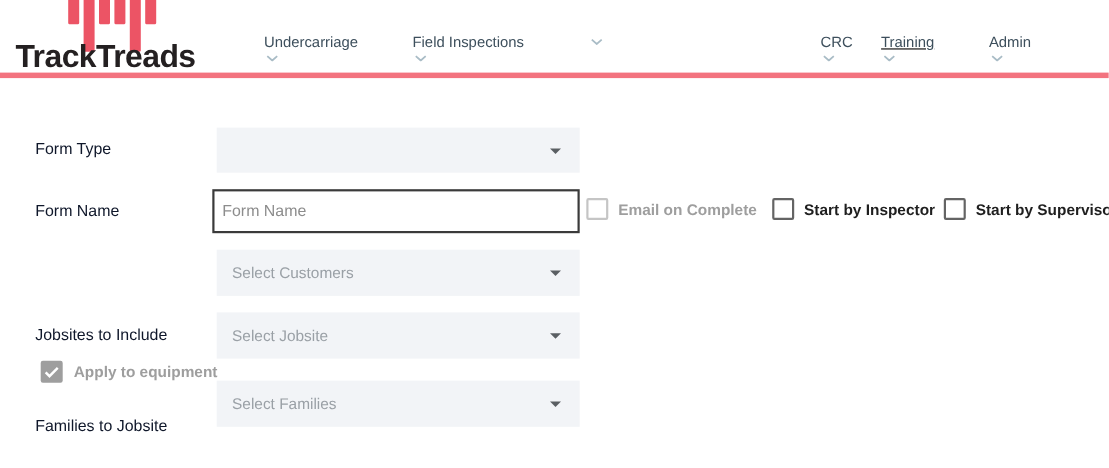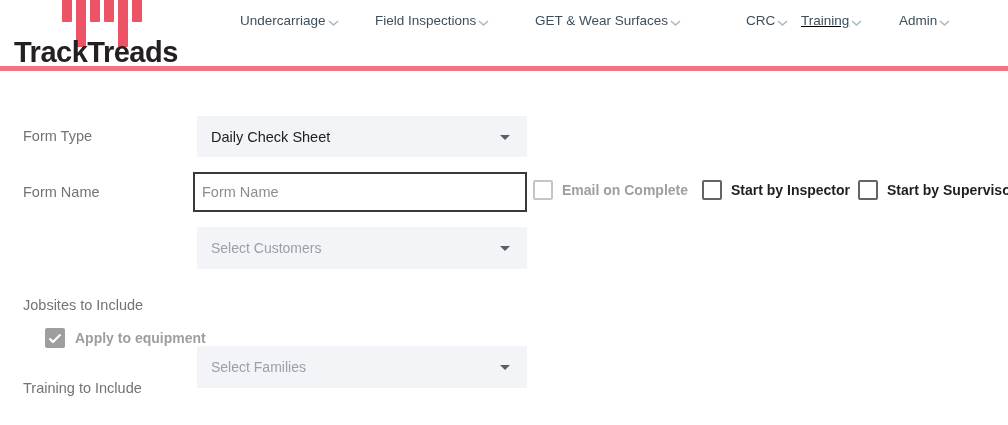--- a/index.html
+++ b/index.html
@@ -11,29 +11,29 @@
   .header { position:absolute; left:0; top:0; width:1008px; height:72px; background:#fff; }
   .logo { position:absolute; left:14px; top:0; width:190px; height:66px; }
   .logo-bars { position:absolute; left:48px; top:0; display:flex; gap:4px; align-items:flex-start; }
   .logo-bars .bar { width:10px; background:#ec5465; border-radius:0 0 1px 1px; }
   .logo-bars .bar.short { height:22px; }
   .logo-bars .bar.tall  { height:47px; }
   .logo-text { position:absolute; left:0; top:36px; font-size:29px; font-weight:800;
     letter-spacing:-0.5px; color:#242021; white-space:nowrap; }
   .red-line { position:absolute; left:0; top:66px; width:1008px; height:5px; background:#f3737f; }
 
-  .nav-item { position:absolute; top:13px; display:flex; flex-direction:row;
-    align-items:center; cursor:pointer; }
+  .nav-item { position:absolute; top:31px; display:flex; flex-direction:column;
+    align-items:flex-start; cursor:pointer; }
   .nav-item .lbl { font-size:13.5px; color:#3d4f5c; white-space:nowrap; }
   .nav-item .chev { margin-top:4px; margin-left:2px; line-height:0; }
   .nav-1 { left:240px; } .nav-2 { left:375px; } .nav-3 { left:535px; }
   .nav-4 { left:714px;margin-left:32px; } .nav-5 { left:801px;text-decoration:underline; } .nav-6 { left:899px; }
 
   
-  .field-label { position:absolute; left:23px; font-size:14.5px; color:#737373; white-space:nowrap; }
+  .field-label { position:absolute; left:32px; font-size:14.5px; color:#0f172a; white-space:nowrap; }
   .dropdown { position:absolute; left:197px; width:330px; background:#f2f4f7;
     display:flex; align-items:center; padding-left:14px; cursor:pointer; }
   .dropdown .val { font-size:14.5px; color:#212121; }
   .dropdown .ph  { font-size:14px; color:#9aa0a6; }
   .dd-arrow { position:absolute; right:17px; top:50%; margin-top:-2px; width:0; height:0;
     border-left:5px solid transparent; border-right:5px solid transparent;
     border-top:5px solid #5a5f63; }
 
   .text-input { position:absolute; left:193px; top:172px; width:334px; height:40px;
     border:2px solid #3a3a3a; background:#fff; padding:0 0 0 7px; font-size:14.5px;
@@ -41,21 +41,21 @@
   .text-input::placeholder { color:#8d8d8d; opacity:1; }
 
   .cb-item { position:absolute; top:180px; display:flex; align-items:center; cursor:pointer; }
   .cb-box { width:20px; height:20px; border:2px solid #646464; border-radius:2px;
     background:#fff; flex:none; display:flex; align-items:center; justify-content:center; }
   .cb-item.disabled .cb-box { border-color:#c5c5c5; }
   .cb-item .cb-lbl { margin-left:9px; font-size:14px; font-weight:700; color:#1f1f1f; white-space:nowrap; }
   .cb-item.disabled .cb-lbl { color:#9e9e9e; }
   .cb-email { left:533px; } .cb-inspector { left:702px; } .cb-supervisor { left:858px; }
 
-  .cb-apply { position:absolute; left:45px; top:328px; display:flex; align-items:center; }
+  .cb-apply { position:absolute; left:37px; top:328px; display:flex; align-items:center; }
   .cb-apply .cb-box { border:none; background:#9e9e9e; width:20px; height:20px; }
   .cb-apply .cb-lbl { margin-left:10px; font-size:14px; font-weight:700; color:#9e9e9e; white-space:nowrap; }
 </style>
 </head>
 <body>
 
 <div class="stage">
 
   <div class="header">
     <div class="logo">
@@ -80,21 +80,20 @@
     </div>
     <div class="nav-item nav-2">
       <span class="lbl">Field Inspections</span>
       <span class="chev">
         <svg width="11" height="6" viewBox="0 0 11 6">
             <polyline points="1,1 5.5,5 10,1" fill="none" stroke="#a9bcc6" stroke-width="1.6"></polyline>
           </svg>
       </span>
     </div>
     <div class="nav-item nav-3">
-      <span class="lbl">GET &amp; Wear Surfaces</span>
       <span class="chev">
         <svg width="11" height="6" viewBox="0 0 11 6">
             <polyline points="1,1 5.5,5 10,1" fill="none" stroke="#a9bcc6" stroke-width="1.6"></polyline>
           </svg>
       </span>
     </div>
     <div class="nav-item nav-4">
       <span class="lbl">CRC</span>
       <span class="chev">
         <svg width="11" height="6" viewBox="0 0 11 6">
@@ -117,21 +116,20 @@
             <polyline points="1,1 5.5,5 10,1" fill="none" stroke="#a9bcc6" stroke-width="1.6"></polyline>
           </svg>
       </span>
     </div>
 
     <div class="red-line"></div>
   </div>
 
   <div class="field-label" style="top:116px; line-height:41px;">Form Type</div>
   <div class="dropdown" style="top:116px; height:41px;">
-    <span class="val">Daily Check Sheet</span>
     <span class="dd-arrow"></span>
   </div>
 
   <div class="field-label" style="top:172px; line-height:40px;">Form Name</div>
   <input class="text-input" type="text" placeholder="Form Name" style="">
 
   <div class="cb-item cb-email disabled">
     <span class="cb-box"></span>
     <span class="cb-lbl">Email on Complete</span>
   </div>
@@ -143,29 +141,33 @@
     <span class="cb-box"></span>
     <span class="cb-lbl">Start by Supervisor</span>
   </div>
 
   <div class="dropdown" style="top:227px; height:42px;">
     <span class="ph">Select Customers</span>
     <span class="dd-arrow"></span>
   </div>
 
   <div class="field-label" style="top:284px; line-height:42px;">Jobsites to Include</div>
+  <div class="dropdown" style="top:284px; height:42px;">
+    <span class="ph">Select Jobsite</span>
+    <span class="dd-arrow"></span>
+  </div>
 
   <div class="cb-apply">
     <span class="cb-box">
       <svg width="14" height="11" viewBox="0 0 14 11">
         <polyline points="1.5,5.5 5,9 12.5,1.5" fill="none" stroke="#ffffff" stroke-width="2.2"></polyline>
       </svg>
     </span>
     <span class="cb-lbl">Apply to equipment</span>
   </div>
 
-  <div class="field-label" style="top:367px; line-height:42px;">Training to Include</div>
+  <div class="field-label" style="top:367px; line-height:42px;">Families to Jobsite</div>
   <div class="dropdown" style="top:346px; height:42px;">
     <span class="ph">Select Families</span>
     <span class="dd-arrow"></span>
   </div>
 
 </div>
 
 </body></html>

